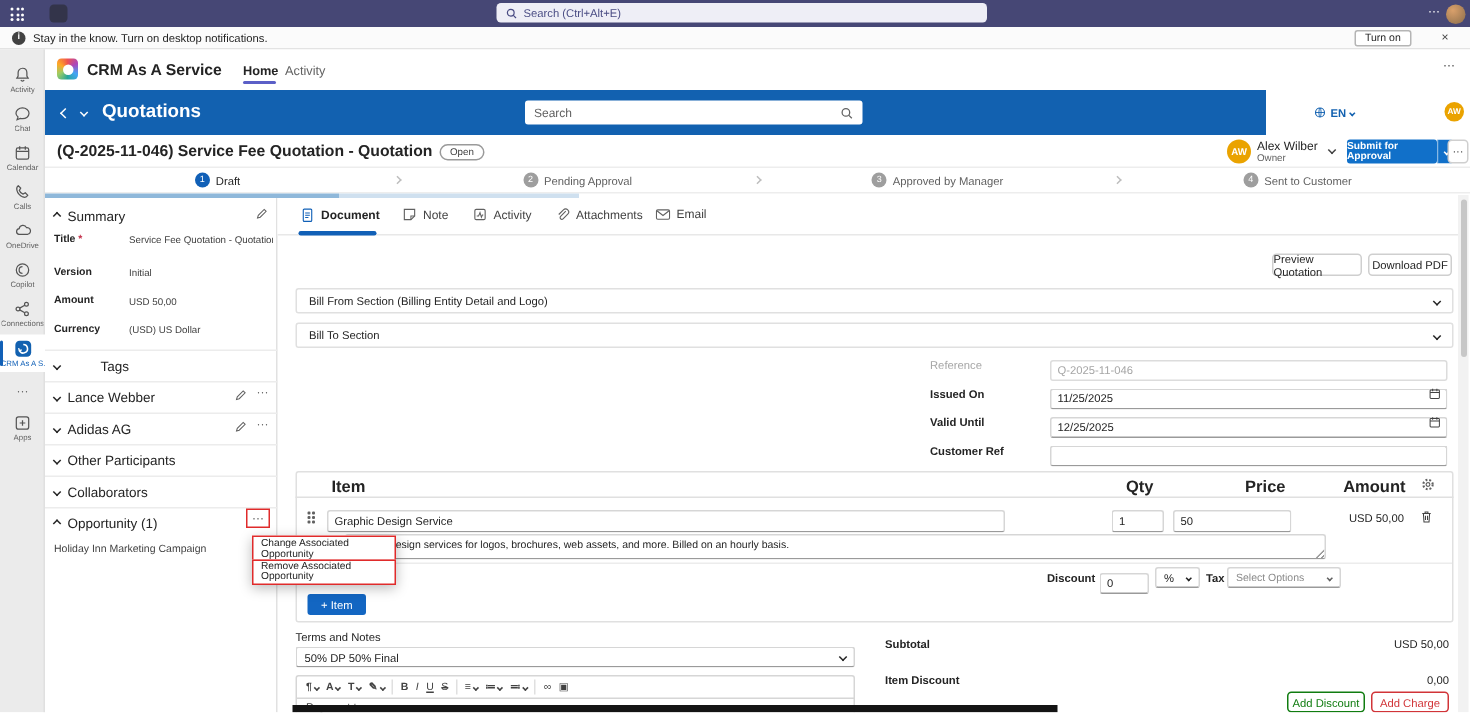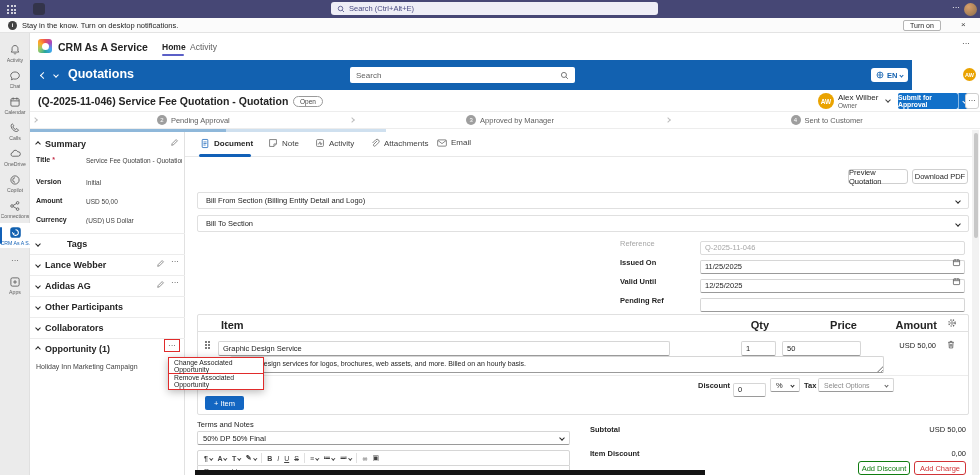--- a/index.html
+++ b/index.html
@@ -32,21 +32,21 @@
              align-items:center;justify-content:center;color:#5b5b5b;}
   .rail-lbl{font-size:5.2px;color:#616161;max-width:29px;overflow:hidden;white-space:nowrap;text-align:center;margin-top:1px;}
   .rail-item.active{background:#fff;}
   .rail-item.active::before{content:"";position:absolute;left:0;top:4px;width:2px;height:17px;background:#1160b7;border-radius:2px;}
   
   .app-hdr{left:30px;top:33px;width:950px;height:27px;background:#fff;}
   .logo{width:14px;height:14px;border-radius:3px;background:conic-gradient(#ef5350,#ab47bc,#42a5f5,#26a69a,#9ccc65,#ffa726,#ef5350);position:relative;}
   .logo::after{content:"";position:absolute;left:3.5px;top:3.5px;width:7px;height:7px;border-radius:50%;background:#fff;}
   .tab-ul{position:absolute;left:0;right:2px;bottom:-4px;height:2px;background:#5b5fc7;border-radius:2px;}
   
-  .cmd{left:30px;top:60px;width:882px;height:30px;background:#1261b0;color:#fff;}
+  .cmd{left:30px;top:60px;width:814px;height:30px;background:#1261b0;color:#fff;}
   .c-search{left:350px;top:67px;width:225px;height:16px;background:#fff;border-radius:2px;display:flex;
             align-items:center;padding:0 6px;color:#616161;font-size:8px;}
   .en-pill{height:14px;background:#fff;border-radius:3px;color:#1261b0;display:inline-flex;align-items:center;
            gap:3px;padding:0 5px;font-size:7.5px;font-weight:bold;}
   
   .rec{left:30px;top:90px;width:950px;height:22px;background:#fff;border-bottom:1px solid #ededed;}
   .badge-open{border:1px solid #9a9a9a;border-radius:8px;font-size:6.5px;color:#424242;padding:1px 6px;}
   .avatar{border-radius:50%;background:#eaa300;color:#fff;font-weight:bold;display:inline-flex;
           align-items:center;justify-content:center;}
   .btn-primary{background:#1170c9;color:#fff;border-radius:2px;font-size:6.8px;font-weight:bold;
@@ -56,21 +56,21 @@
   .stage{flex:1;display:flex;align-items:center;justify-content:center;gap:4px;font-size:7.5px;color:#616161;}
   .stage .num{width:10px;height:10px;border-radius:50%;background:#9e9e9e;color:#fff;font-size:6px;
               display:inline-flex;align-items:center;justify-content:center;}
   .stage.active{color:#242424;}
   .stage.active .num{background:#1160b7;}
   .stage-sep{width:10px;display:flex;align-items:center;justify-content:center;color:#bdbdbd;}
   .progress{left:30px;top:129px;width:356px;height:3px;
             background:linear-gradient(to right,#8fb8da 0 55%,#cfe0ef 55% 100%);}
   
   .lp{left:30px;top:132px;width:155px;height:343px;background:#fff;border-right:1px solid #e1e1e1;}
-  .lp-h{font-size:9px;font-weight:bold;color:#242424;display:flex;align-items:center;gap:5px;justify-content:flex-end;}
+  .lp-h{font-size:9px;font-weight:normal;color:#242424;display:flex;align-items:center;gap:5px;justify-content:flex-end;}
   .kv-l{font-size:7px;font-weight:bold;color:#242424;}
   .kv-v{font-size:6.5px;color:#424242;white-space:nowrap;overflow:hidden;}
   .hr{position:absolute;left:0;width:155px;height:1px;background:#ececec;}
   .mini-ico{color:#616161;}
   .dots3{font-size:8px;color:#616161;letter-spacing:0;line-height:4px;}
   .redbox{border:1.5px solid #e02b2b;}
   
   .menu{left:168px;top:357px;width:96px;background:#fff;box-shadow:0 2px 8px rgba(0,0,0,.28);z-index:50;}
   .menu-item{height:17px;display:flex;align-items:center;padding:0 5px;font-size:6.8px;color:#242424;
              background:#fff;border:1.5px solid #e02b2b;}
@@ -291,20 +291,24 @@
   <div class="abs" style="left:838px;top:93px;font-size:8px;color:#242424;">Alex Wilber</div>
   <div class="abs" style="left:838px;top:102px;font-size:6.5px;color:#616161;">Owner</div>
   <div class="abs chev down" style="left:886px;top:98px;color:#424242;"></div>
   <div class="abs btn-primary" style="left:898px;top:93px;width:60px;height:16px;">Submit for Approval</div>
   <div class="abs btn-primary" style="left:958px;top:93px;width:11px;height:16px;border-left:1px solid rgba(255,255,255,.5);border-radius:0 2px 2px 0;">
       <span class="chev down" style="width:3px;height:3px;"></span>
     </div>
   <div class="abs btn-outline dots3" style="left:965px;top:93px;width:14px;height:16px;color:#424242;">···</div>
 
   <div class="abs stages">
+    <div class="stage active">
+      <span class="num">1</span>
+        <span>Draft</span>
+    </div>
     <div class="stage-sep">
         <span class="chev right"></span>
       </div>
     <div class="stage">
       <span class="num">2</span>
         <span>Pending Approval</span>
     </div>
     <div class="stage-sep">
         <span class="chev right"></span>
       </div>
@@ -466,21 +470,21 @@
   <div class="abs f-label" style="left:620px;top:277px;font-weight:bold;">Valid Until</div>
   <div class="abs" style="left:700px;top:274px;width:265px;">
     <input class="inp" value="12/25/2025" style="">
     <span class="abs" style="right:4px;top:2.5px;">
         <svg width="9" height="9" viewBox="0 0 16 16">
           <rect x="2.5" y="3.5" width="11" height="10" rx="1" fill="none" stroke="#424242" stroke-width="1.2"></rect>
           <path d="M2.5 6.5h11M5.5 2v3M10.5 2v3" stroke="#424242" stroke-width="1.2"></path>
         </svg>
       </span>
   </div>
-  <div class="abs f-label" style="left:620px;top:296px;font-weight:bold;">Pending Ref</div>
+  <div class="abs f-label" style="left:620px;top:296px;font-weight:bold;">Customer Ref</div>
   <div class="abs" style="left:700px;top:293px;width:265px;">
     <input class="inp" style="">
   </div>
 
   <div class="abs tbl"></div>
   <div class="abs" style="left:197px;top:314px;width:772px;height:18px;border-bottom:1px solid #e0e0e0;">
     <span class="abs thead" style="left:24px;top:5px;">Item</span>
     <span class="abs thead" style="left:520px;top:5px;width:52px;text-align:right;">Qty</span>
     <span class="abs thead" style="left:600px;top:5px;width:60px;text-align:right;">Price</span>
     <span class="abs thead" style="left:680px;top:5px;width:60px;text-align:right;">Amount</span>

